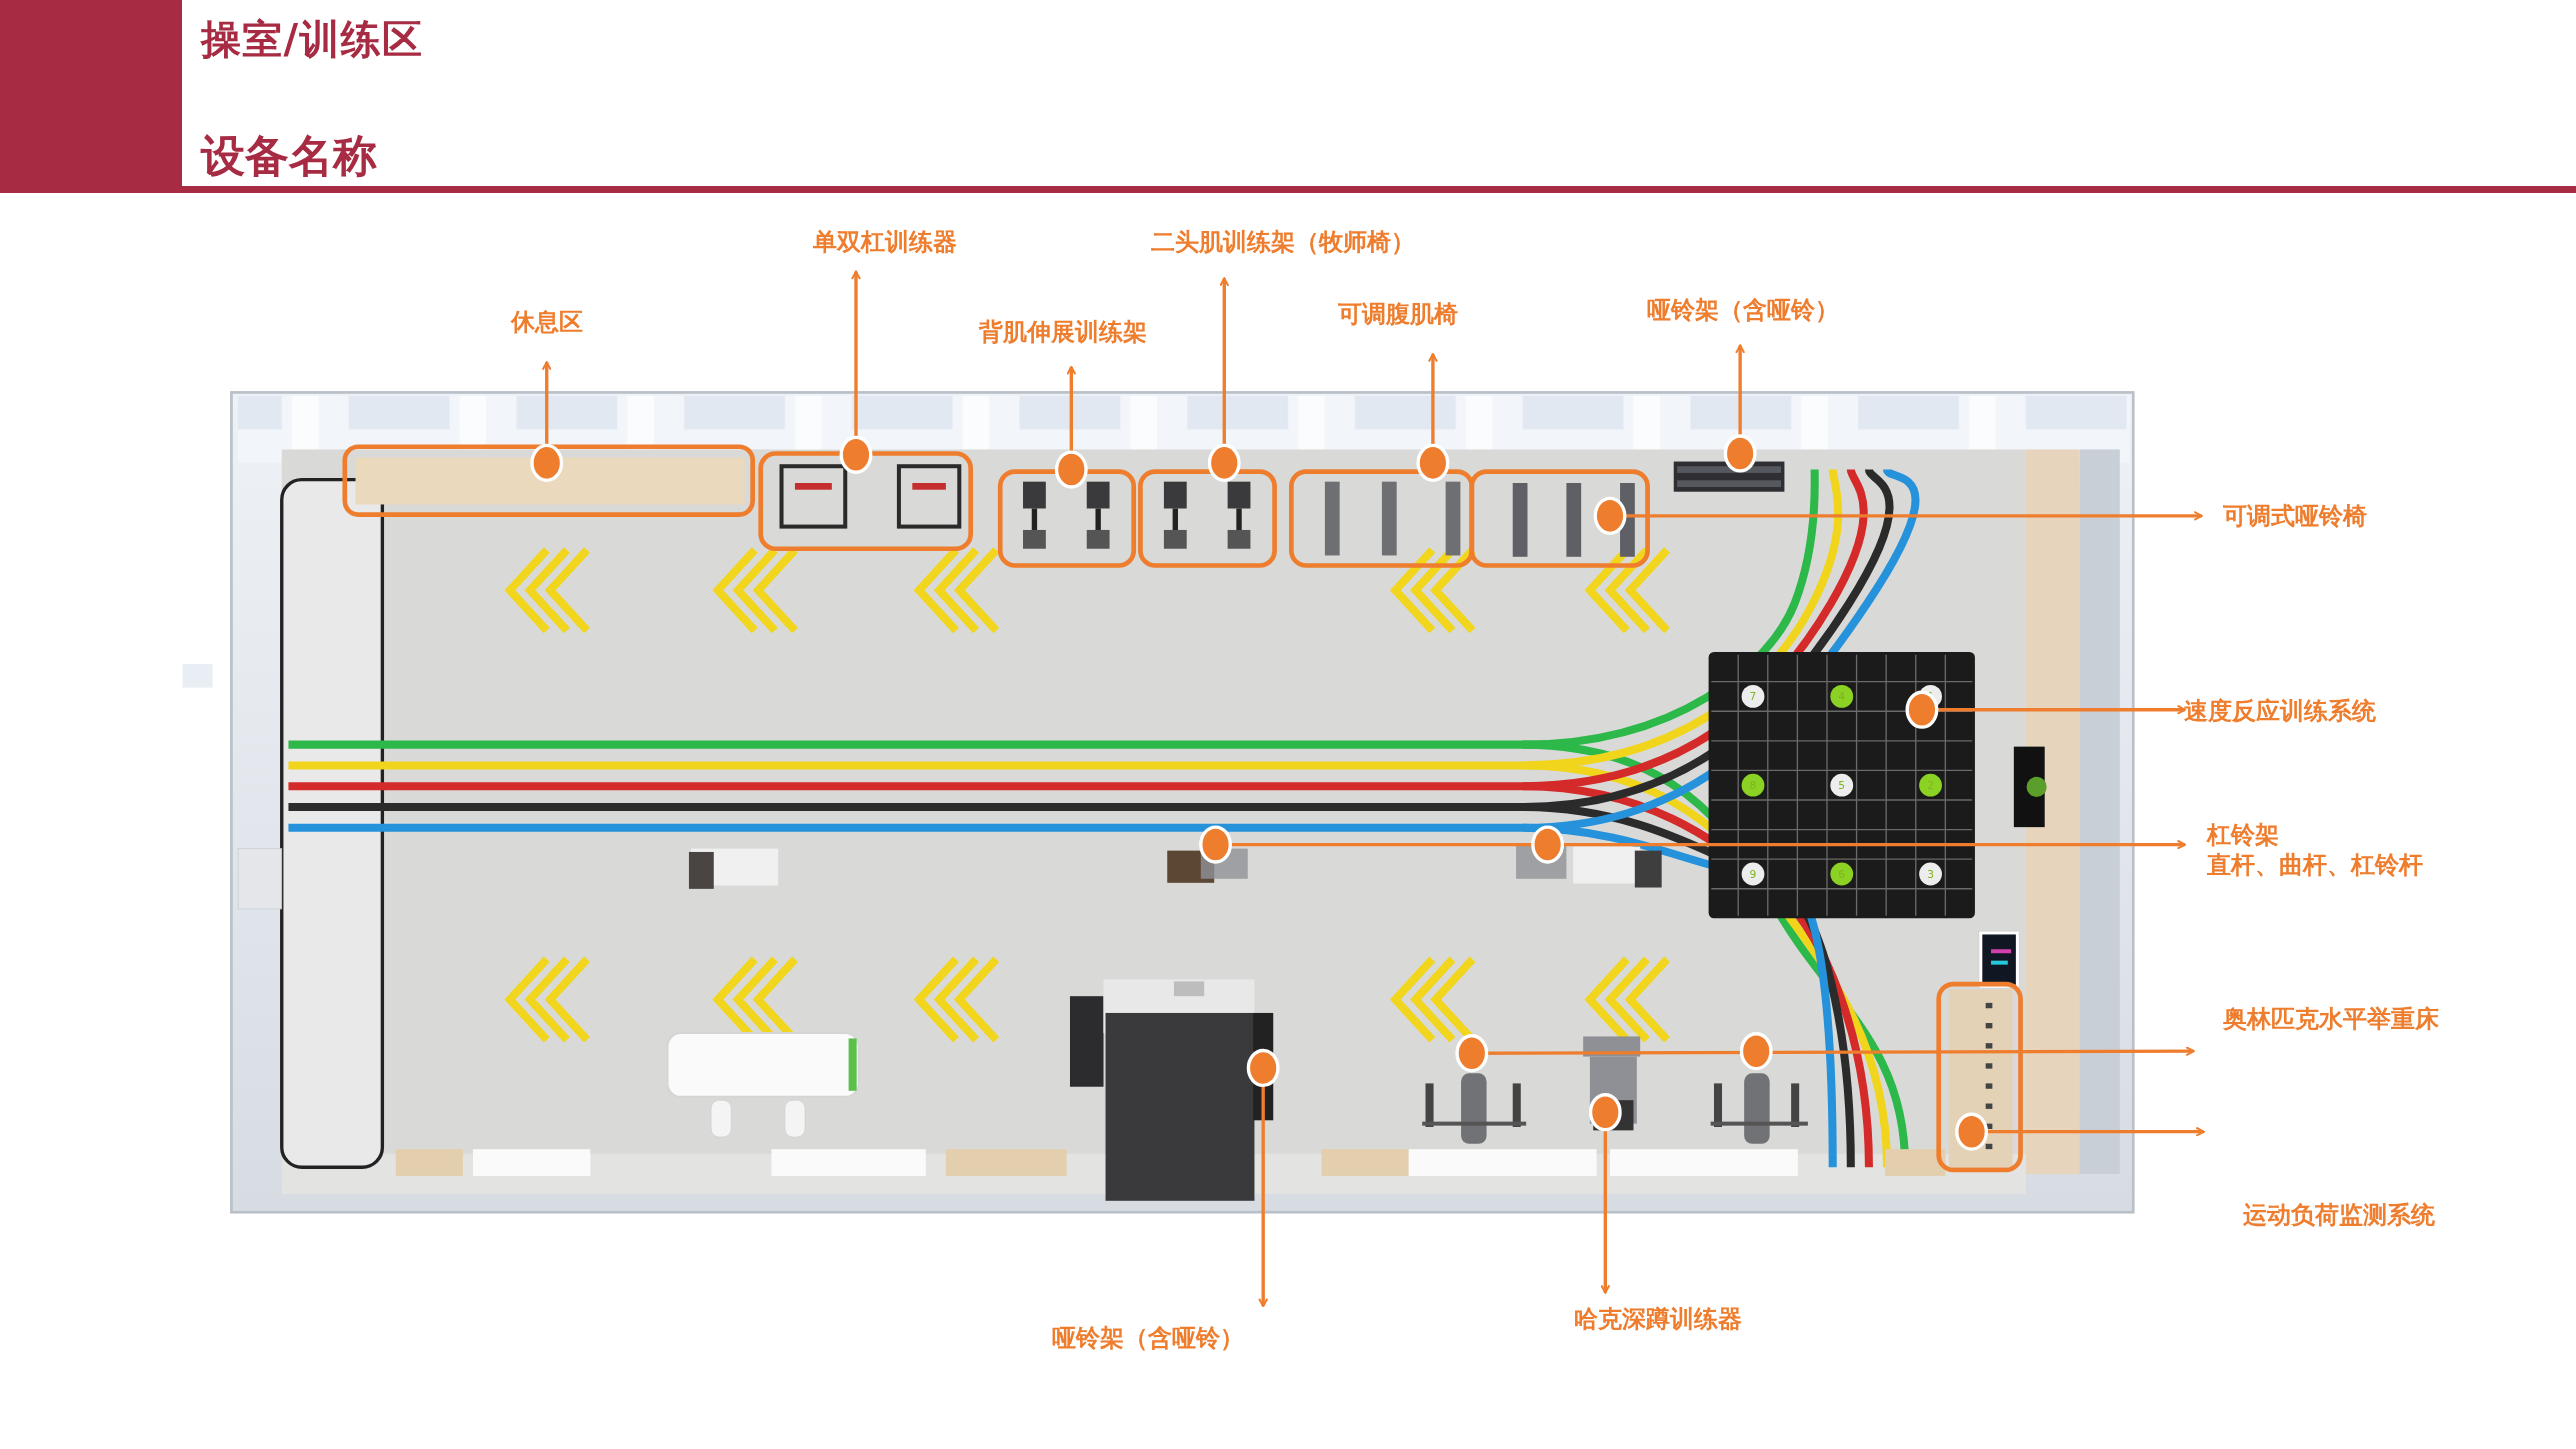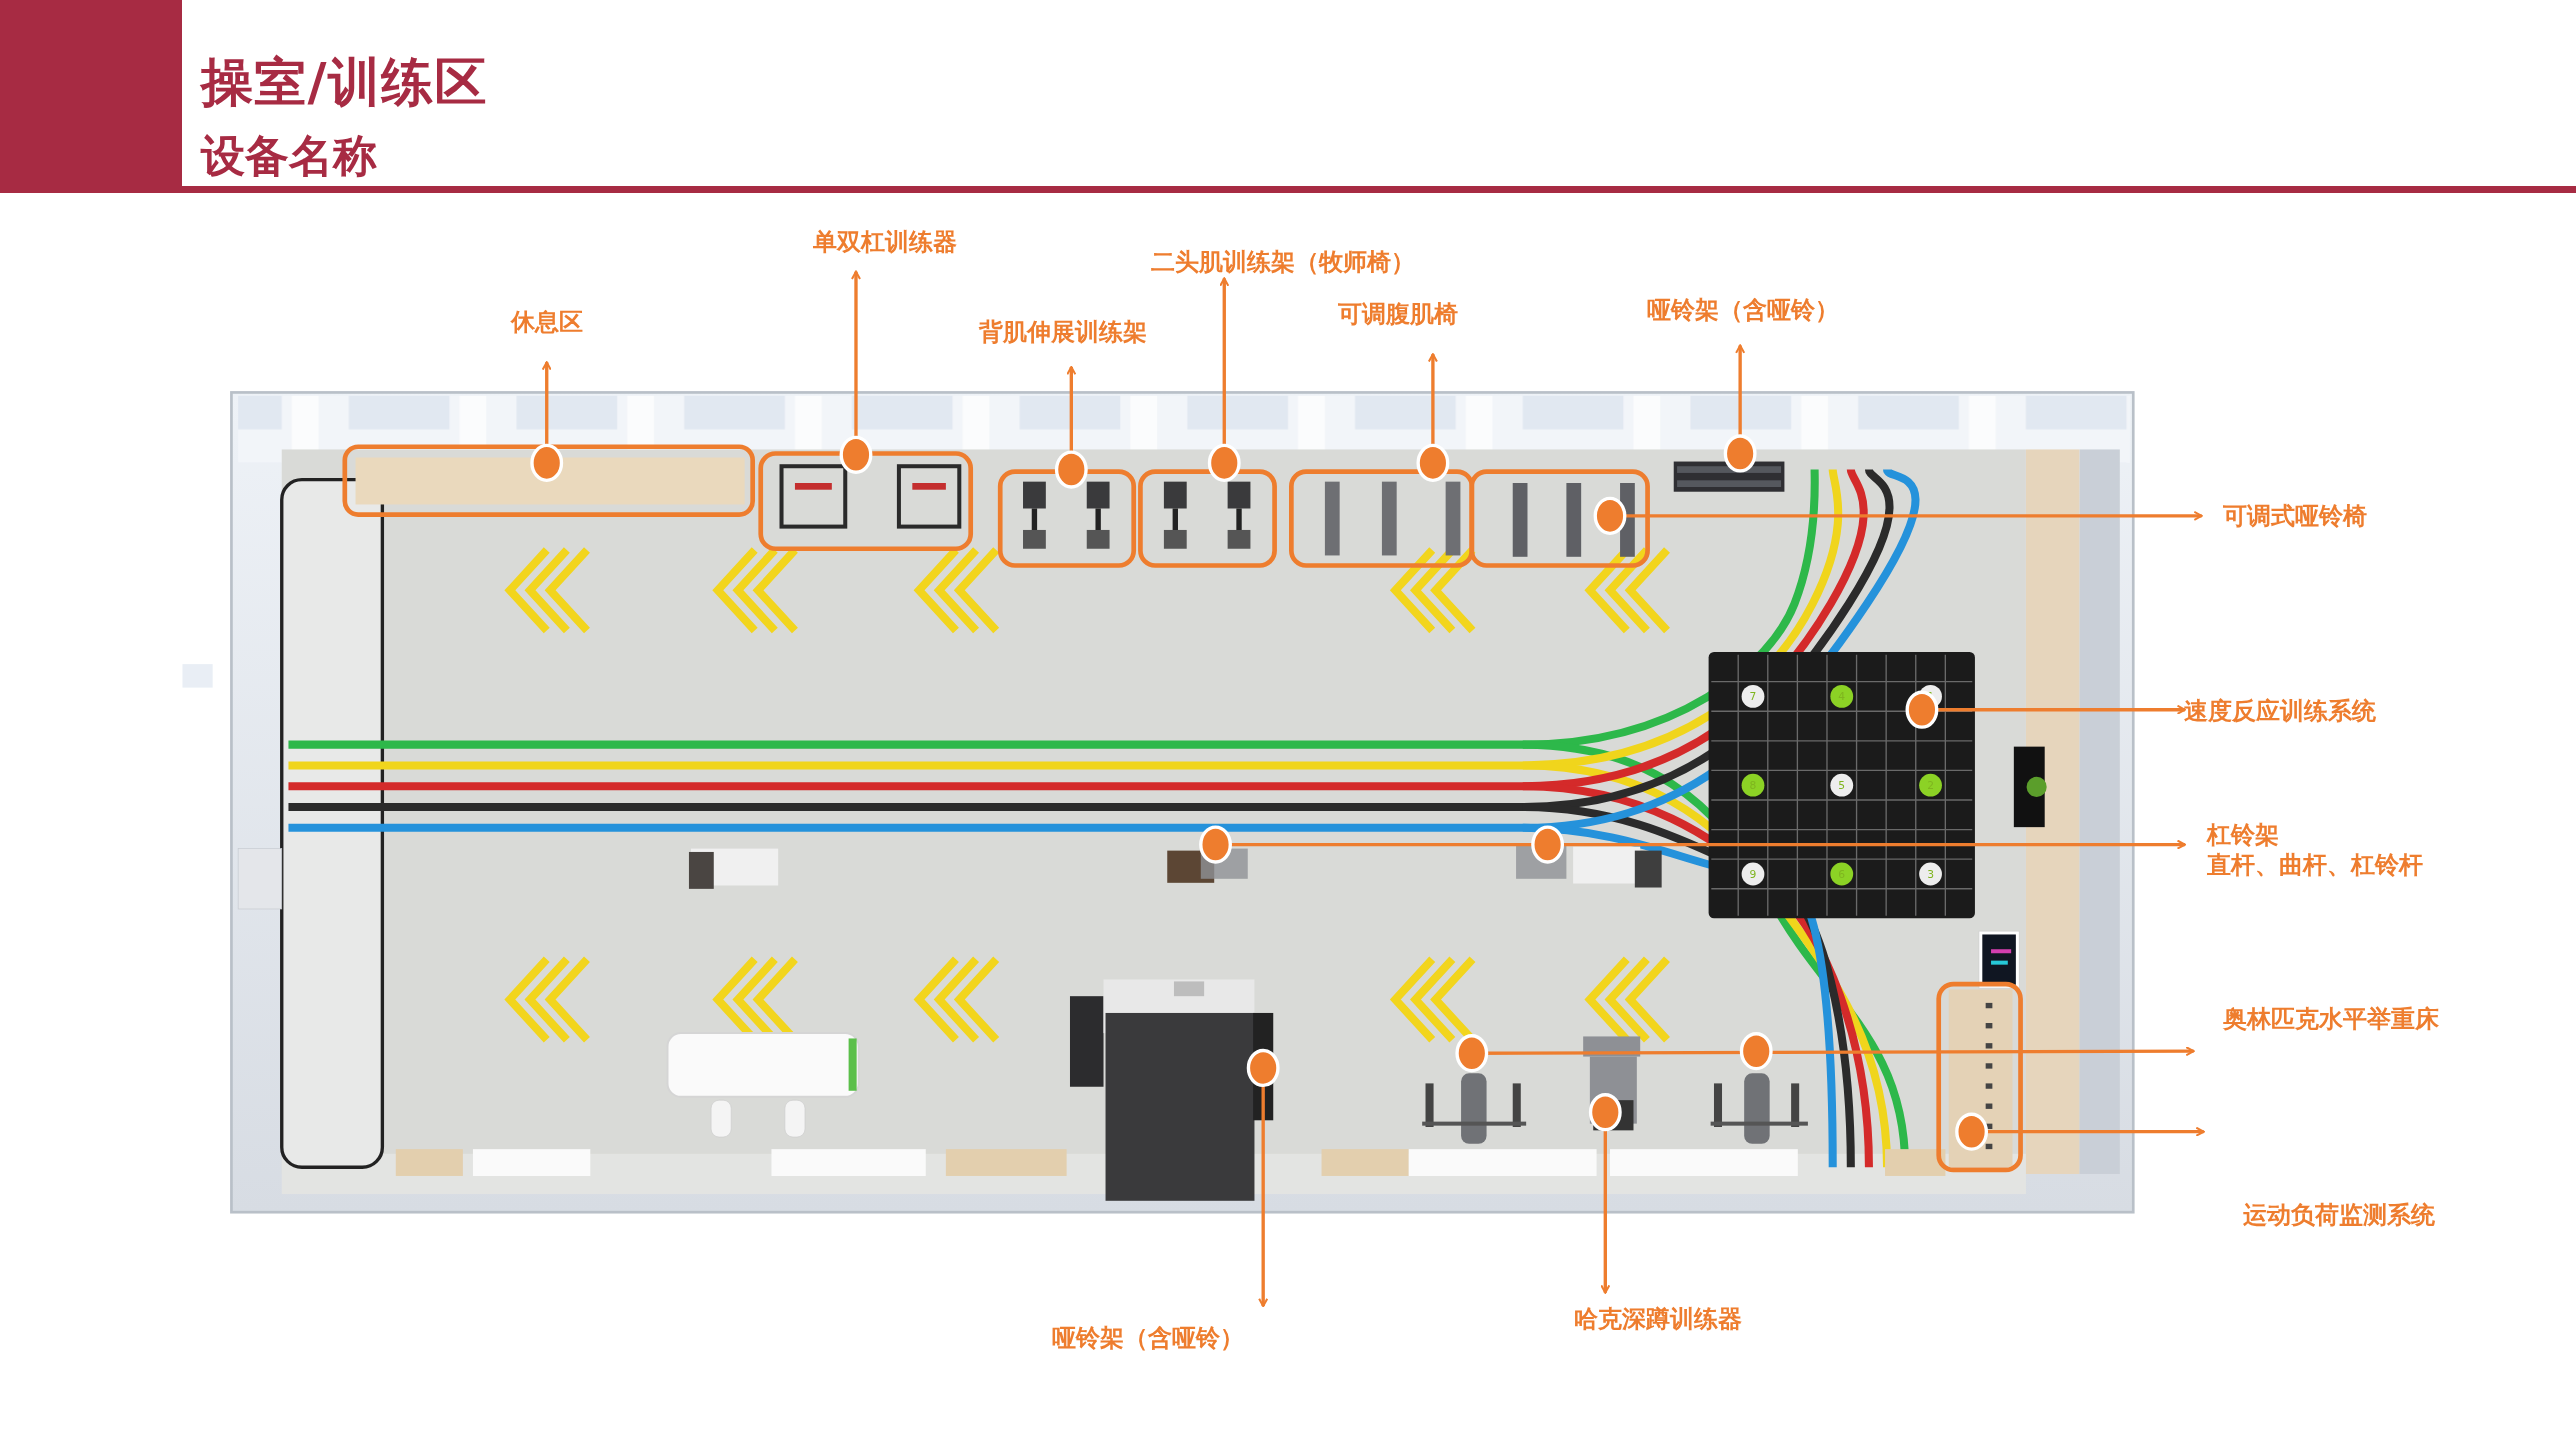--- a/index.html
+++ b/index.html
@@ -1,19 +1,19 @@
 <!DOCTYPE html>
 <html style="font-size:10.7px"><head>
 <meta charset="utf-8">
 <style>
   html,body{margin:0;padding:0;background:#fff;}
   body{width:2576px;height:1449px;position:relative;overflow:hidden;font-family:"DejaVu Sans","Liberation Sans",sans-serif;}
   .hdr-block{position:absolute;left:0;top:0;width:182px;height:193px;background:#A72B43;}
   .hdr-rule{position:absolute;left:182px;top:186px;width:2394px;height:6.7px;background:#A72B43;}
-  .hdr-title{position:absolute;left:201px;top:12px;font-size:52px;font-weight:bold;color:#A72B43;letter-spacing:1.3px;white-space:nowrap;margin-top:36px;}
+  .hdr-title{position:absolute;left:201px;top:12px;font-size:40px;font-weight:bold;color:#A72B43;letter-spacing:1.3px;white-space:nowrap;}
   .hdr-sub{position:absolute;left:201px;top:127px;font-size:44px;font-weight:bold;color:#A72B43;white-space:nowrap;text-align:center;}
   svg.plan{position:absolute;left:0;top:0;width:2576px;height:1449px;}
   .lbl{position:absolute;color:#EE7D2E;font-weight:bold;font-size:24px;white-space:nowrap;line-height:1.25;}
   .lbl.c{transform:translateX(-50%);}
   .lbl.m{transform:translateY(-50%);}
 </style>
 </head>
 <body>
 
 <div class="hdr-block"></div>
@@ -288,21 +288,21 @@
       <ellipse cx="2618" cy="1567" rx="22" ry="26" fill="#EE7D2E" stroke="#fff" stroke-width="5"></ellipse>
       <ellipse cx="2939" cy="1687" rx="22" ry="26" fill="#EE7D2E" stroke="#fff" stroke-width="5"></ellipse>
       <ellipse cx="1883" cy="1592" rx="22" ry="26" fill="#EE7D2E" stroke="#fff" stroke-width="5"></ellipse>
       <ellipse cx="2393" cy="1658" rx="22" ry="26" fill="#EE7D2E" stroke="#fff" stroke-width="5"></ellipse>
     </g>
 </svg>
 
 <div class="lbl c" style="left:547px;top:307px;">休息区</div>
 <div class="lbl c" style="left:885px;top:227px;">单双杠训练器</div>
 <div class="lbl c" style="left:1063px;top:317px;">背肌伸展训练架</div>
-<div class="lbl c" style="left:1283px;top:227px;margin-top:20px;">二头肌训练架（牧师椅）</div>
+<div class="lbl c" style="left:1283px;top:227px;">二头肌训练架（牧师椅）</div>
 <div class="lbl c" style="left:1398px;top:299px;">可调腹肌椅</div>
 <div class="lbl c" style="left:1743px;top:295px;">哑铃架（含哑铃）</div>
 <div class="lbl m" style="left:2223px;top:516px;">可调式哑铃椅</div>
 <div class="lbl m" style="left:2184px;top:711px;">速度反应训练系统</div>
 <div class="lbl" style="left:2207px;top:820px;">
   <div>杠铃架</div>
   <div>直杆、曲杆、杠铃杆</div>
 </div>
 <div class="lbl m" style="left:2223px;top:1019px;">奥林匹克水平举重床</div>
 <div class="lbl m" style="left:2243px;top:1177px;margin-top:38px;">运动负荷监测系统</div>

